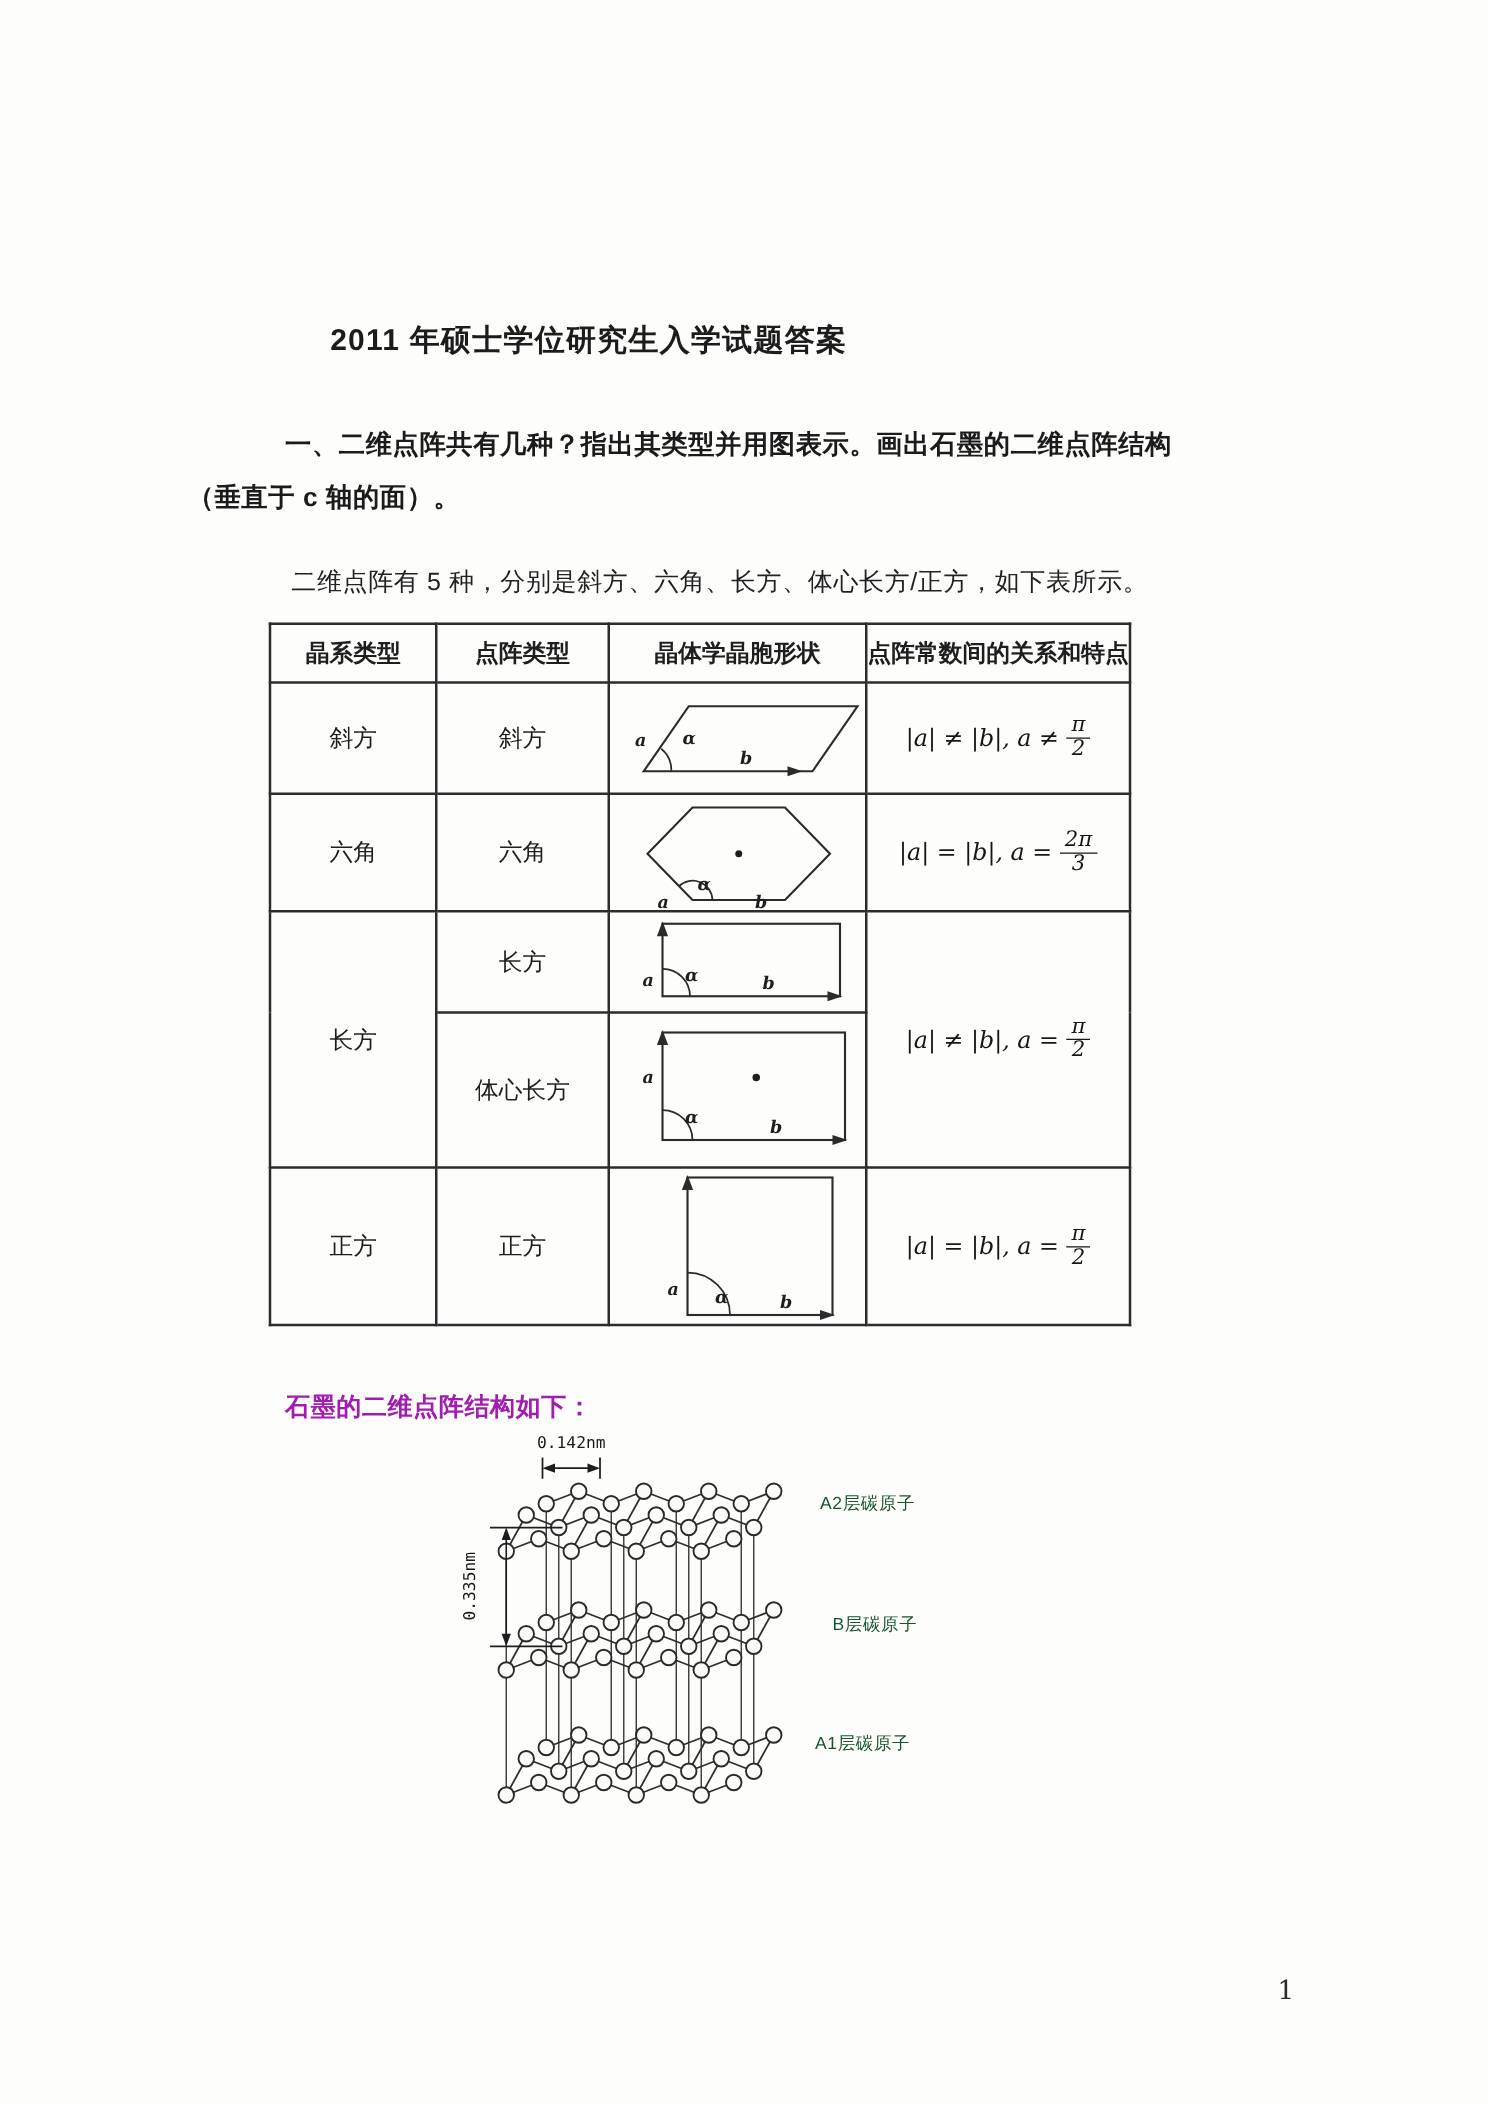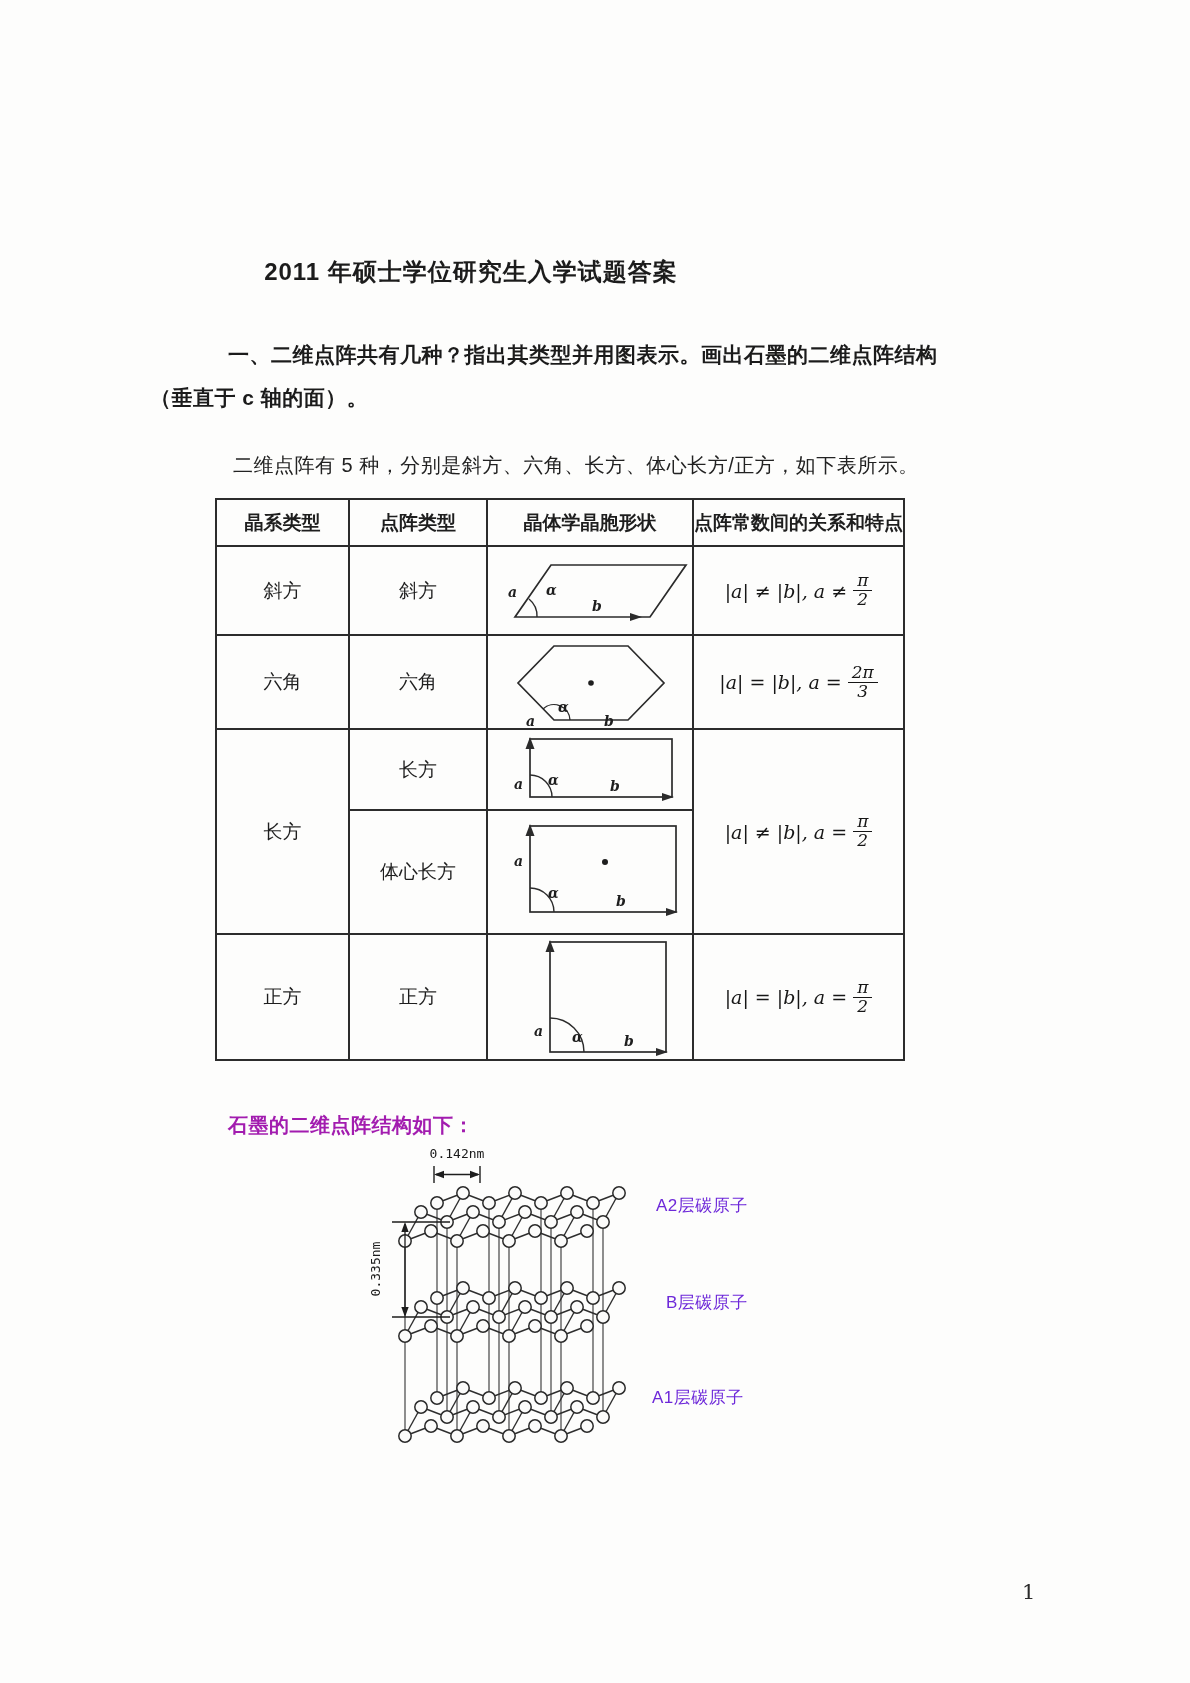--- a/index.html
+++ b/index.html
@@ -40,21 +40,21 @@
   .formula{
     font-family:"DejaVu Serif", serif;font-style:italic;font-size:19px;color:#161616;
     display:inline-flex;align-items:center;gap:6px;white-space:nowrap;text-align:right;
   }
   .frac{display:inline-flex;flex-direction:column;align-items:center;line-height:1.05;font-size:17px;}
   .frac .num{padding:0 4px;border-bottom:1.6px solid #161616;}
   .frac .den{padding:0 4px;}
   
   .graphite-caption{top:1094px;left:228px;font-size:20px;font-weight:bold;color:#a21caf;letter-spacing:0.5px;margin-top:18px;}
   .graphite-box{top:1136px;left:350px;width:440px;height:370px;}
-  .layer-label{position:absolute;font-size:17px;color:#6d28d9;letter-spacing:0.5px;white-space:nowrap;}
+  .layer-label{position:absolute;font-size:14px;color:#14532d;letter-spacing:0.5px;white-space:nowrap;}
   .dim-text{font-family:"DejaVu Sans Mono", monospace;font-size:13px;fill:#1a1a1a;}
   .page-number{top:1580px;left:1022px;font-family:"DejaVu Serif", serif;font-size:21px;color:#2a2a2a;}
 </style>
 </head>
 <body>
 
 <div class="abs doc-title">2011 年硕士学位研究生入学试题答案</div>
 
 <div class="abs q-line q1">一、二维点阵共有几种？指出其类型并用图表示。画出石墨的二维点阵结构</div>
 <div class="abs q-line q2">（垂直于 c 轴的面）。</div>

